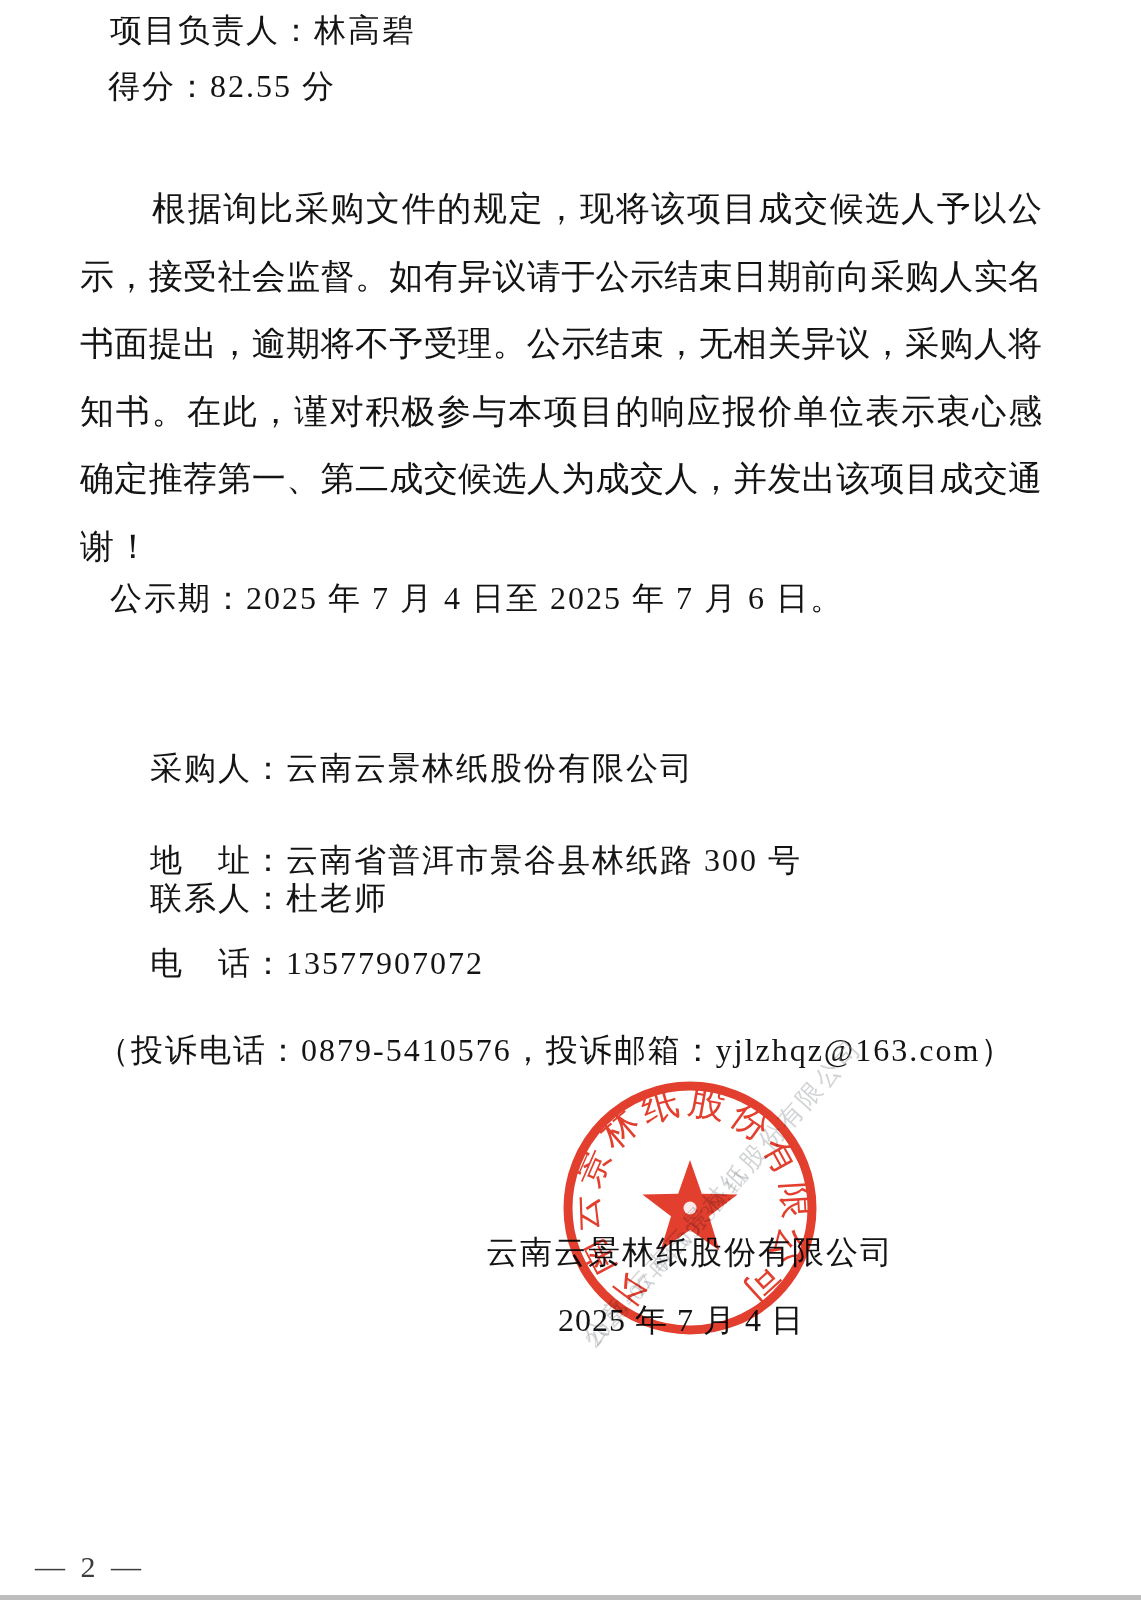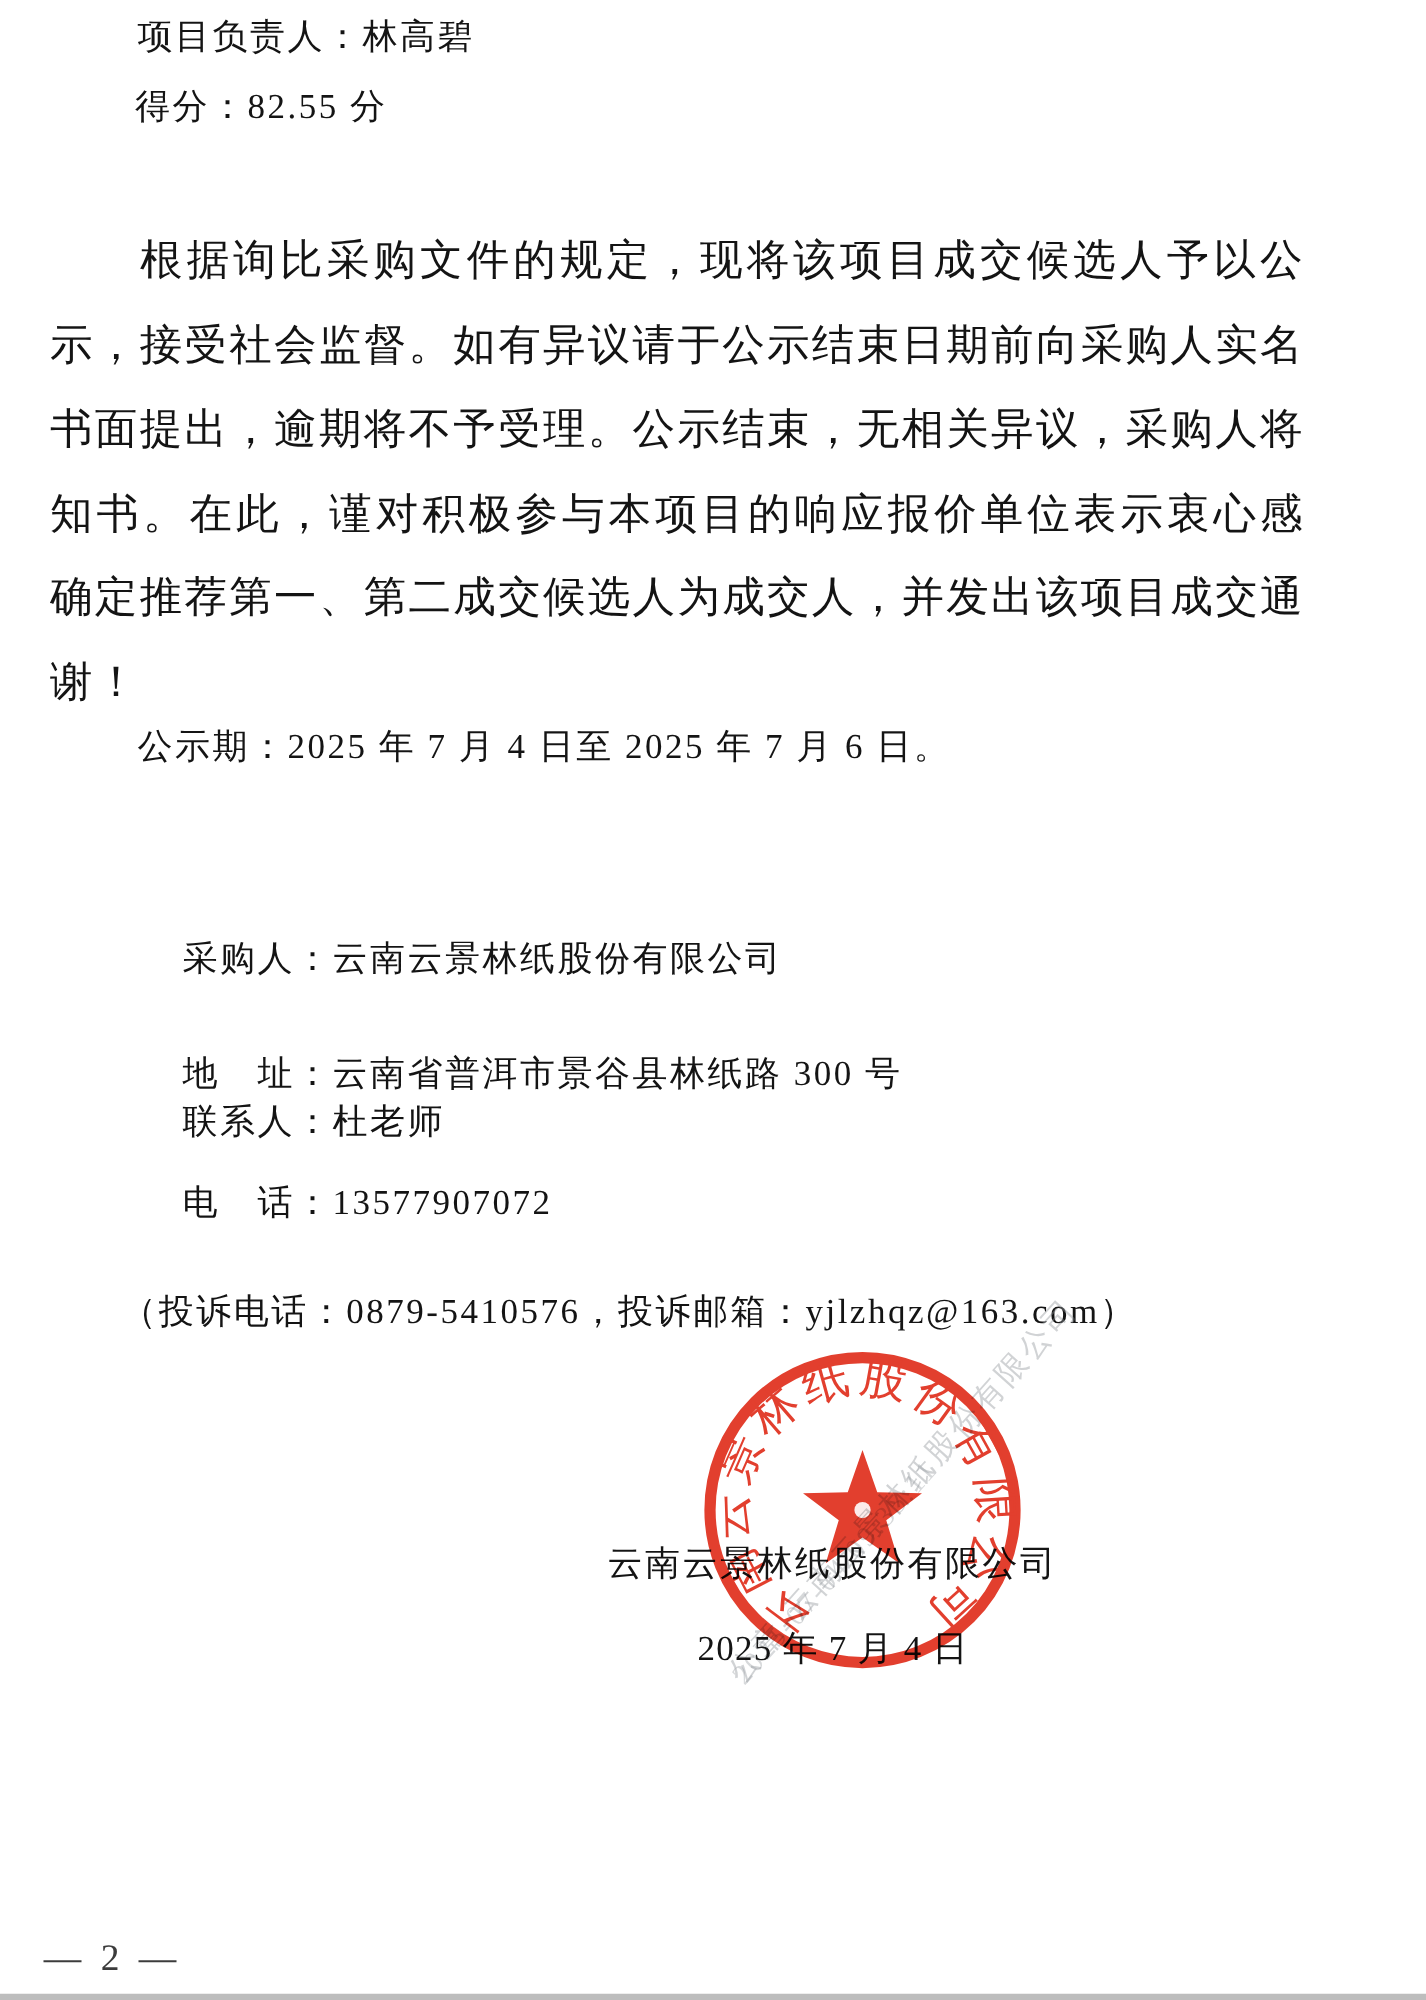--- a/index.html
+++ b/index.html
@@ -6,37 +6,38 @@
   .page {
     position:relative;
     width:1141px; height:1600px;
     background:#ffffff;
     overflow:hidden;
     font-family:"Liberation Serif","DejaVu Serif",serif;
     color:#141414;
   }
   .line {
     position:absolute;
-    font-size:28px;
+    font-size:32px;
     line-height:40px;
     letter-spacing:2px;
     white-space:pre;
   }
   .paragraph {
     position:absolute;
     left:40px; top:175px;
     width:1002px;
     font-size:34px;
     line-height:67.5px;
   }
   .para-line {
     text-align:justify;
     text-align-last:justify;
     height:67.5px;
     overflow:hidden;
+    margin-left:40px;
   }
   .para-line.indent { text-indent:72px; }
   .para-line.last {
     text-align:left;
     text-align-last:left;
     letter-spacing:2px;
   }
   .sig-company { left:486px; top:1232px; }
   .sig-date    { left:558px; top:1300px; letter-spacing:1px; }
   .watermark {

